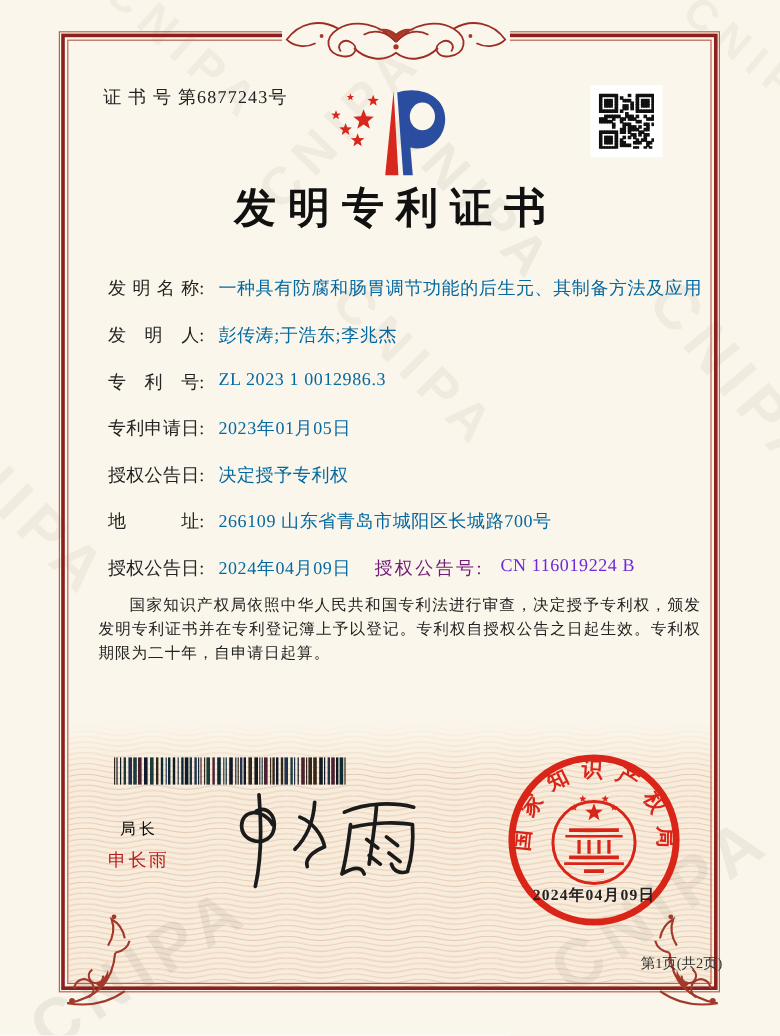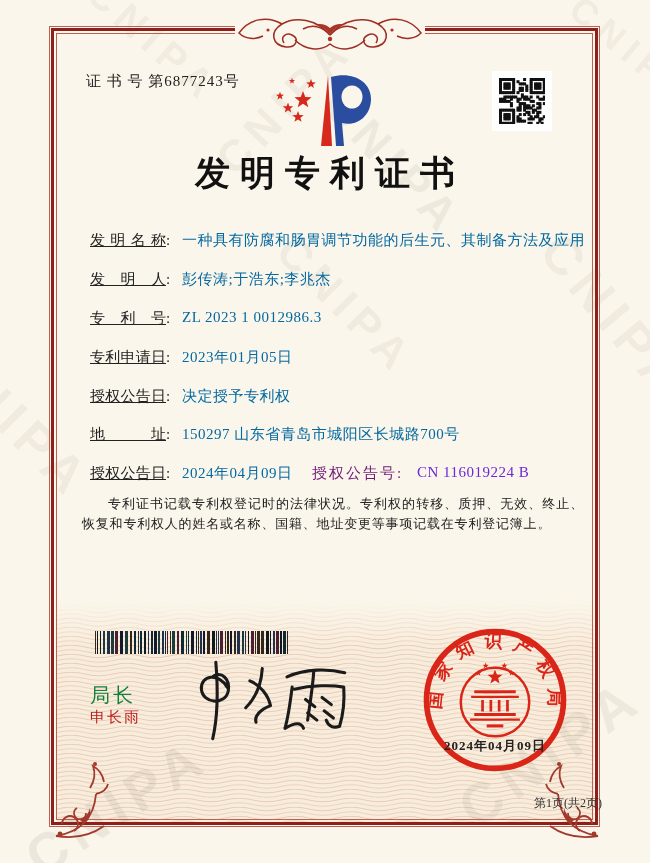--- a/index.html
+++ b/index.html
@@ -60,35 +60,34 @@
   .title{
     position:absolute;left:0;top:150px;width:650px;
     text-align:center;font-size:35px;font-weight:bold;
     letter-spacing:10px;text-indent:10px;color:#111;
   }
   .frow{position:absolute;left:90px;height:22px;font-size:15px;white-space:nowrap;}
   .flabel{
     display:inline-block;width:76px;
     text-align:justify;text-align-last:justify;
     color:#222;
-    text-decoration:underline;
   }
   .fcolon{display:inline-block;color:#222;}
   .fval{position:absolute;left:92px;top:0;color:#0369a1;letter-spacing:0.5px;}
   .flabel2{position:absolute;left:222px;top:0;letter-spacing:2px;color:#701a75;}
   .fval2{position:absolute;left:327px;top:0;color:#6d28d9;letter-spacing:0.5px;}
   .paras{
     position:absolute;left:82px;top:494px;width:502px;
     font-size:13px;line-height:20px;text-align:justify;
     letter-spacing:0.8px;color:#222;
   }
   .paras p{margin:0;text-indent:2em;}
   .paras p + p{margin-top:17px;}
   .barcode{position:absolute;left:95px;top:631px;}
-  .signer-title{position:absolute;left:90px;top:682px;font-size:20px;letter-spacing:3px;color:#15803d;}
+  .signer-title{position:absolute;left:100px;top:682px;font-size:13px;letter-spacing:3px;color:#000000;}
   .signer-name{position:absolute;left:90px;top:708px;font-size:15px;letter-spacing:2px;color:#b91c1c;}
   .signature{position:absolute;left:188px;top:656px;}
   .seal{position:absolute;left:412px;top:617px;}
   .seal-date{
     position:absolute;left:412px;top:737px;width:166px;text-align:center;
     font-size:13px;letter-spacing:1px;color:#222;font-weight:bold;z-index:5;
   }
   .page-info{
     position:absolute;left:51px;top:795px;width:551px;text-align:right;
     font-size:12px;color:#333;z-index:4;
@@ -420,31 +419,31 @@
     <div class="frow" style="top:348px">
       <span class="flabel">专利申请日</span><span class="fcolon">:</span>
       <span class="fval">2023年01月05日</span>
     </div>
     <div class="frow" style="top:387px">
       <span class="flabel">授权公告日</span><span class="fcolon">:</span>
       <span class="fval">决定授予专利权</span>
     </div>
     <div class="frow" style="top:425px">
       <span class="flabel">地址</span><span class="fcolon">:</span>
-      <span class="fval">150297 山东省青岛市城阳区长城路700号</span>
+      <span class="fval">266109 山东省青岛市城阳区长城路700号</span>
     </div>
     <div class="frow" style="top:464px">
       <span class="flabel">授权公告日</span><span class="fcolon">:</span>
       <span class="fval">2024年04月09日</span>
       <span class="flabel2"><span>授权公告号</span><span>:</span></span>
       <span class="fval2">CN 116019224 B</span>
     </div>
 
     <div class="paras">
-      <p>专利证书记载专利权登记时的法律状况。专利权的转移、质押、无效、终止、恢复和专利权人的姓名或名称、国籍、地址变更等事项记载在专利登记簿上。</p>
+      <p>国家知识产权局依照中华人民共和国专利法进行审查，决定授予专利权，颁发发明专利证书并在专利登记簿上予以登记。专利权自授权公告之日起生效。专利权期限为二十年，自申请日起算。</p>
     </div>
 
     <svg class="barcode" width="196" height="23" viewBox="0 0 196 23" id="barcode" aria-hidden="true">
         <rect x="0" y="0" width="1" height="23" fill="#33261a"></rect>
         <rect x="2" y="0" width="1" height="23" fill="#101820"></rect>
         <rect x="5" y="0" width="1" height="23" fill="#101820"></rect>
         <rect x="8" y="0" width="2" height="23" fill="#1b3c38"></rect>
         <rect x="12" y="0" width="3" height="23" fill="#23304d"></rect>
         <rect x="16" y="0" width="3" height="23" fill="#1b3c38"></rect>
         <rect x="20" y="0" width="3" height="23" fill="#4c2030"></rect>

